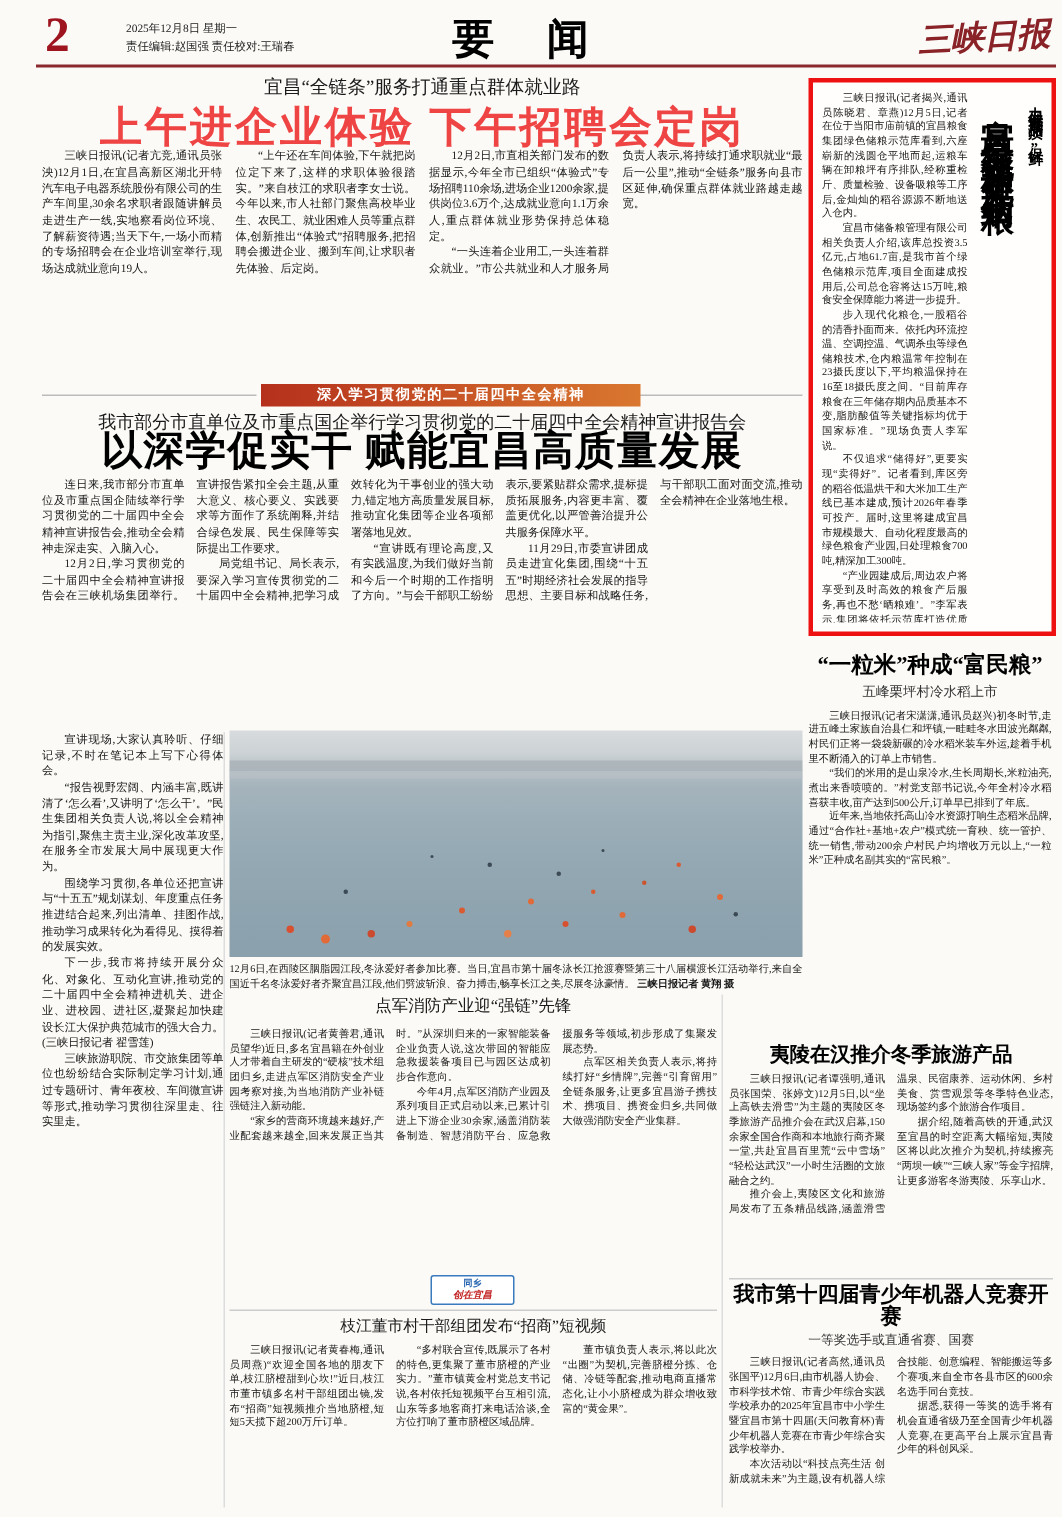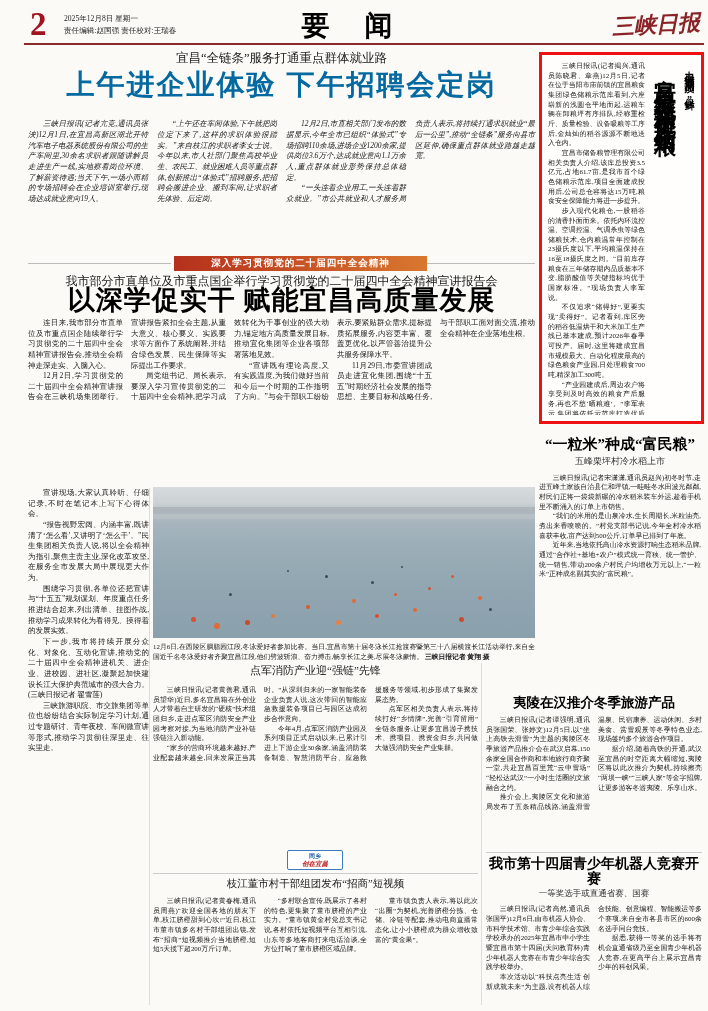--- a/index.html
+++ b/index.html
@@ -4,35 +4,35 @@
 <style>
   html,body{margin:0;padding:0;}
   body{
     width:708px;height:1011px;position:relative;overflow:hidden;
     background:#fbfaf6;
     font-family:"Liberation Serif","DejaVu Serif",serif;
     color:#1a1a1a;
   }
   .abs{position:absolute;}
   .kicker{text-align:center;}
-  .hl{text-align:center;font-weight:900;color:#0369a1;font-family:"Liberation Sans","DejaVu Sans",sans-serif;line-height:1.05;}
+  .hl{text-align:center;font-weight:900;color:#ef4444;font-family:"Liberation Sans","DejaVu Sans",sans-serif;line-height:1.05;}
   .hl-song{text-align:center;font-weight:900;color:#000;font-family:"Liberation Serif","DejaVu Serif",serif;line-height:1.05;}
   .bodytext{font-size:7.5px;line-height:1.42;text-align:justify;color:#161616;}
   .bodytext p{margin:0;text-indent:2em;}
   .bodytext-sm{font-size:6.9px;line-height:1.4;text-align:justify;color:#161616;}
   .bodytext-sm p{margin:0;text-indent:2em;}
   .cols4{column-count:4;column-gap:9px;}
   .cols5{column-count:5;column-gap:8px;}
   .cols3{column-count:3;column-gap:8px;}
   .cols2{column-count:2;column-gap:8px;}
   .vline{width:1px;background:#ddd;}
   .hline{height:1px;background:#bbb;}
   
   .pageno{font-size:33px;font-weight:900;color:#9e1520;font-family:"Liberation Serif",serif;}
-  .meta{font-size:7.6px;line-height:1.55;color:#222;}
+  .meta{font-size:7.6px;line-height:1.55;color:#222;margin-left:20px;}
   .section-title{font-size:28px;font-weight:900;letter-spacing:14px;font-family:"Liberation Serif",serif;color:#000;}
   .masthead{font-size:22px;font-weight:700;font-style:italic;color:#8a2328;transform:rotate(-3deg);font-family:"Liberation Serif",serif;}
   .header-rule{height:2px;background:#8a2a2e;}
   
   .banner-box{background:linear-gradient(90deg,#b5301c,#d9772f);color:#fff;
     font-family:"Liberation Sans",sans-serif;font-weight:700;font-size:9.5px;
     display:flex;align-items:center;justify-content:center;letter-spacing:1px;}
   
   .redbox{border:3px solid #ee1111;background:#fffefc;}
   .vert{writing-mode:vertical-rl;text-orientation:upright;}
@@ -63,21 +63,21 @@
   <div>2025年12月8日 星期一</div>
   <div>责任编辑:赵国强 责任校对:王瑞春</div>
 </div>
 <div class="abs section-title" style="left:0;right:0;top:7px;text-align:center;">要 闻</div>
 <div class="abs masthead" style="right:8px;top:10px;">三峡日报</div>
 <div class="abs header-rule" style="left:24px;right:4px;top:43px;"></div>
 
 <div class="abs" style="left:28px;top:50px;width:507px;">
   <div class="kicker" style="font-size:12.5px;">宜昌“全链条”服务打通重点群体就业路</div>
   <div class="hl" style="font-size:28px;letter-spacing:2px;margin-top:3px;">上午进企业体验 下午招聘会定岗</div>
-  <div class="bodytext cols4" style="margin-top:20px;height:148px;font-style:italic;">
+  <div class="bodytext cols4" style="margin-top:0;height:148px;">
       <p>三峡日报讯(记者亢竞,通讯员张泱)12月1日,在宜昌高新区湖北开特汽车电子电器系统股份有限公司的生产车间里,30余名求职者跟随讲解员走进生产一线,实地察看岗位环境、了解薪资待遇;当天下午,一场小而精的专场招聘会在企业培训室举行,现场达成就业意向19人。</p>
       <p>“上午还在车间体验,下午就把岗位定下来了,这样的求职体验很踏实。”来自枝江的求职者李女士说。今年以来,市人社部门聚焦高校毕业生、农民工、就业困难人员等重点群体,创新推出“体验式”招聘服务,把招聘会搬进企业、搬到车间,让求职者先体验、后定岗。</p>
       <p>12月2日,市直相关部门发布的数据显示,今年全市已组织“体验式”专场招聘110余场,进场企业1200余家,提供岗位3.6万个,达成就业意向1.1万余人,重点群体就业形势保持总体稳定。</p>
       <p>“一头连着企业用工,一头连着群众就业。”市公共就业和人才服务局负责人表示,将持续打通求职就业“最后一公里”,推动“全链条”服务向县市区延伸,确保重点群体就业路越走越宽。</p>
     </div>
 </div>
 
 <div class="abs hline" style="left:28px;width:143px;top:263px;"></div>
 <div class="abs hline" style="left:392px;width:143px;top:263px;"></div>
 <div class="abs banner-box" style="left:174px;top:256px;width:253px;height:15px;">深入学习贯彻党的二十届四中全会精神</div>

